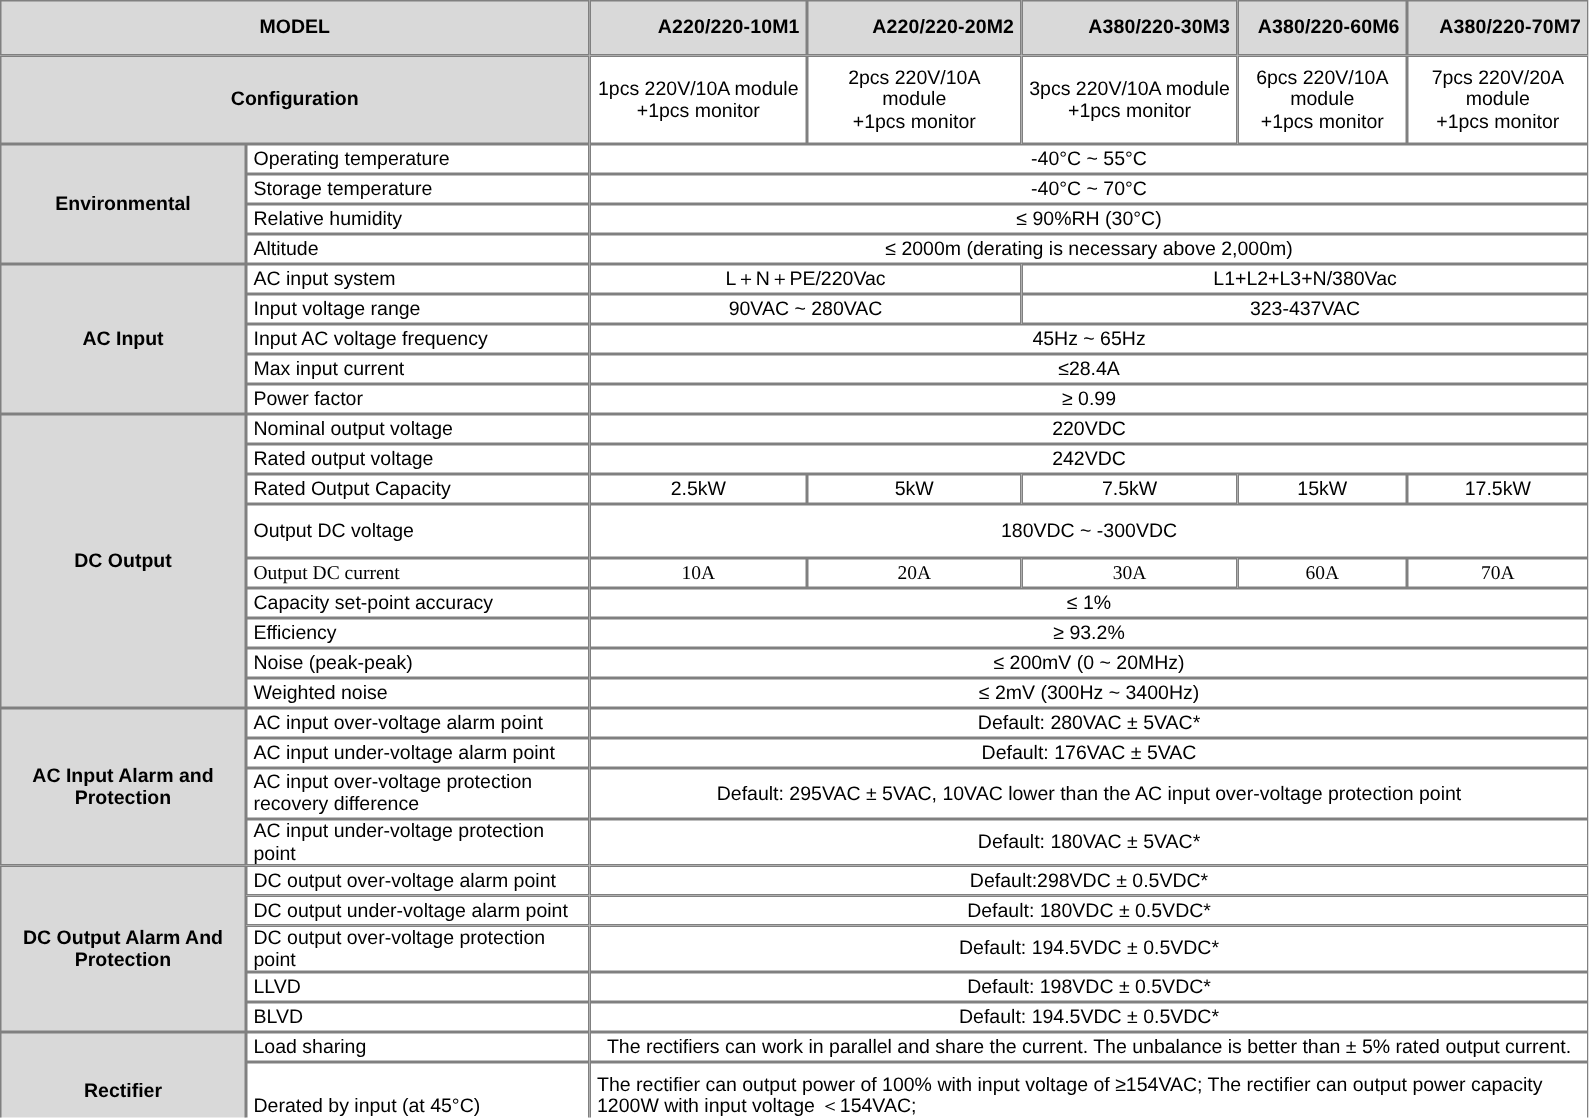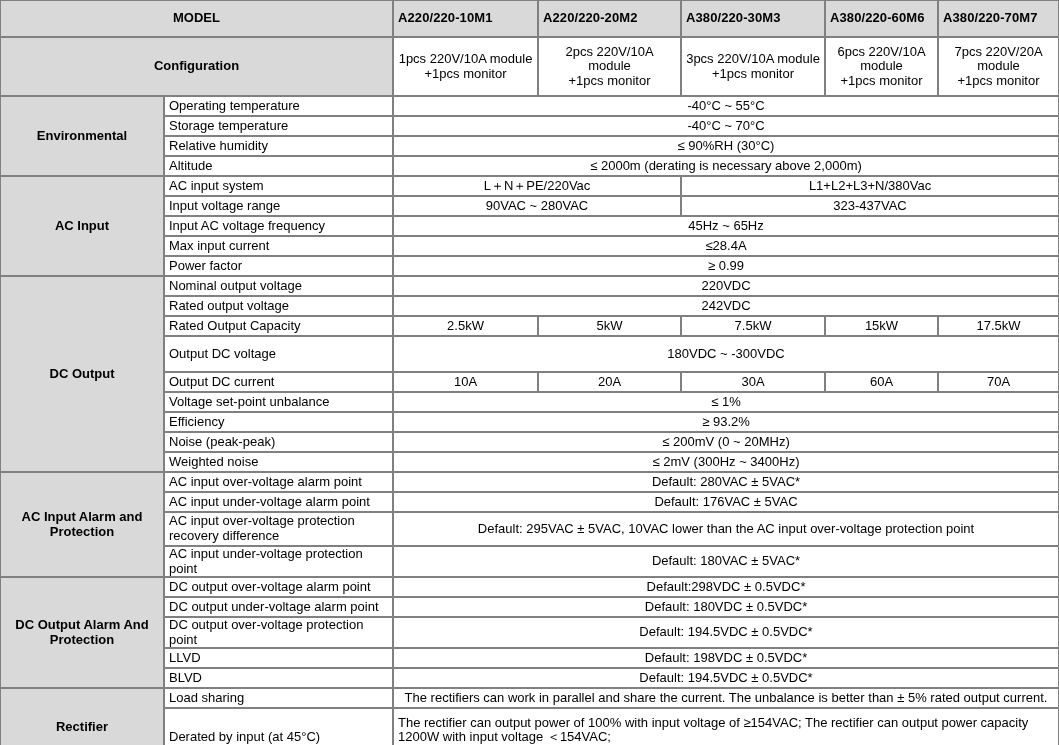--- a/index.html
+++ b/index.html
@@ -32,21 +32,21 @@
     vertical-align: middle;
     background: #ffffff;
     white-space: normal;
     overflow: hidden;
   }
 
   
   .model-head {
     background: #d9d9d9 !important;
     font-weight: bold;
-    text-align: left;
+    text-align: right;
     font-size: 12.5px;
     letter-spacing: 0.1px;
     margin-top: 11px;
   }
   .model-label {
     background: #d9d9d9 !important;
     font-weight: bold;
     text-align: center;
     font-size: 12.5px;
   }
@@ -183,30 +183,30 @@
         <td class="value-cell">2.5kW</td>
         <td class="value-cell">5kW</td>
         <td class="value-cell">7.5kW</td>
         <td class="value-cell">15kW</td>
         <td class="value-cell">17.5kW</td>
       </tr>
       <tr style="height: 36px;">
         <td class="param-cell">Output DC voltage</td>
         <td class="value-cell-center-multi" colspan="5">180VDC ~ -300VDC</td>
       </tr>
-      <tr style="height: 20px;">
+      <tr style="height: 20px; font-family: Liberation Serif, serif;">
         <td class="param-cell">Output DC current</td>
         <td class="value-cell">10A</td>
         <td class="value-cell">20A</td>
         <td class="value-cell">30A</td>
         <td class="value-cell">60A</td>
         <td class="value-cell">70A</td>
       </tr>
       <tr style="height: 20px;">
-        <td class="param-cell">Voltage set-point unbalance</td>
+        <td class="param-cell">Capacity set-point accuracy</td>
         <td class="value-cell-center-multi" colspan="5">≤ 1%</td>
       </tr>
       <tr style="height: 20px;">
         <td class="param-cell">Efficiency</td>
         <td class="value-cell-center-multi" colspan="5">≥ 93.2%</td>
       </tr>
       <tr style="height: 20px; margin-top: 41px;">
         <td class="param-cell">Noise (peak-peak)</td>
         <td class="value-cell-center-multi" colspan="5">≤ 200mV (0 ~ 20MHz)</td>
       </tr>

